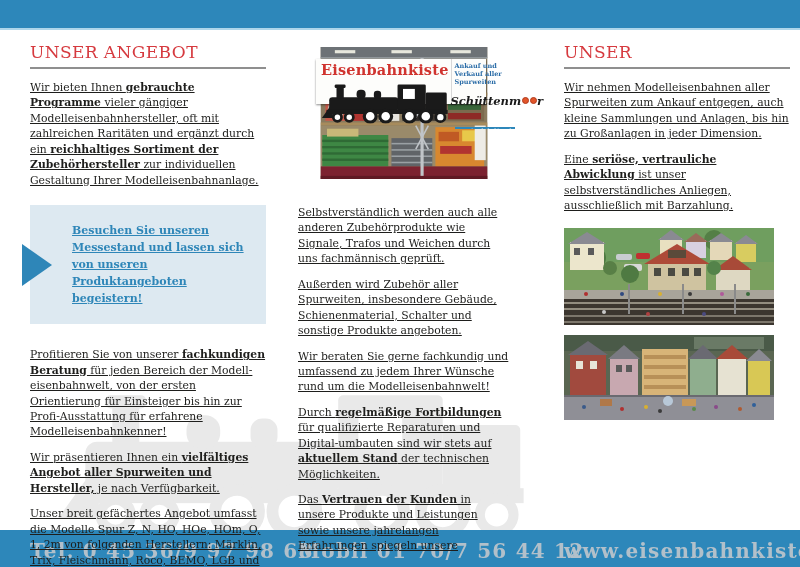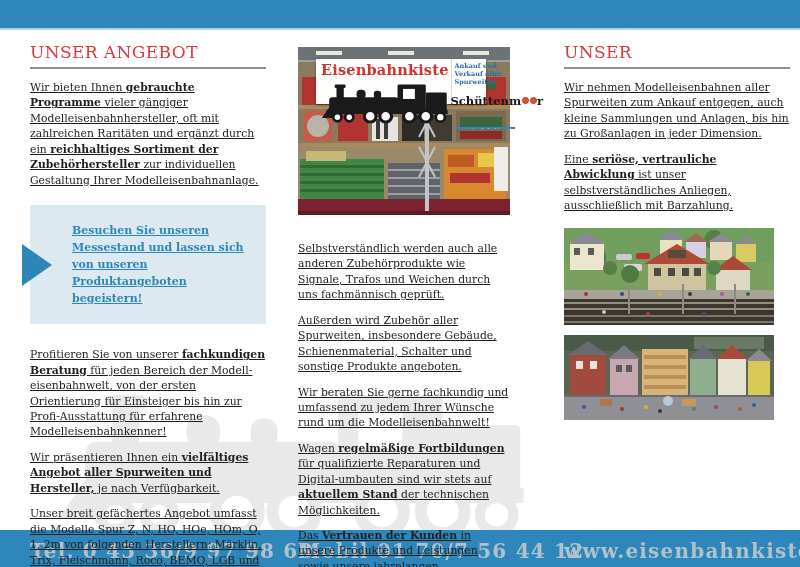--- a/index.html
+++ b/index.html
@@ -25,29 +25,29 @@
   .col p b{font-weight:bold;}
   
   .callout{position:relative;background:#dde9f1;margin:17px 0 23px 0;
            padding:11px 10px 11px 36px;}
   .callout-arrow{position:absolute;left:-8px;top:50%;margin-top:-21px;width:0;height:0;
                  border-top:21px solid transparent;border-bottom:21px solid transparent;
                  border-left:30px solid #2e86b8;}
   .callout p{margin:6px;color:#2e86b8;font-weight:bold;font-size:11px;line-height:1.55;}
   
   .photo{position:relative;display:block;}
-  .shop-photo{width:212px;height:168px;margin-bottom:26px;}
+  .shop-photo{width:212px;height:132px;margin-bottom:26px;}
   .photo svg{display:block;width:100%;height:100%;}
   .sign{position:absolute;left:18px;top:12px;width:170px;height:45px;background:#fdfdfb;
         box-shadow:0 1px 2px rgba(0,0,0,.45);display:flex;}
   .sign-left{flex:1 1 auto;padding:3px 2px 2px 5px;border-right:1px solid #d8d8d8;}
   .sign-title{font-size:14.5px;font-weight:bold;color:#d0342f;letter-spacing:.2px;line-height:1.05;}
   .sign-sub{display:flex;align-items:center;margin-top:1px;}
   .sign-loco{width:34px;height:12px;color:#1a1a1a;flex:0 0 auto;}
-  .sign-name{font-size:11.5px;font-weight:bold;color:#1a1a1a;margin-left:2px;display:flex;align-items:center;}
+  .sign-name{font-size:11.5px;font-weight:bold;color:#1a1a1a;margin-left:2px;display:flex;align-items:center;font-style:italic;}
   .oo{display:inline-block;width:7px;height:7px;border-radius:50%;background:#e2552a;
       border:1.5px solid #b03a1c;box-sizing:border-box;margin:0 .5px;}
   .sign-right{flex:0 0 52px;padding:3px 2px 0 3px;display:flex;flex-direction:column;gap:39px;}
   .sign-tag{font-size:6.5px;line-height:1.25;font-weight:bold;color:#2d6ea8;}
   .sign-url{margin-top:2px;background:#2d87ba;color:#fff;font-size:4.5px;font-weight:bold;
             padding:1px 1px;text-align:center;white-space:nowrap;overflow:hidden;}
   .station-photo{width:210px;height:97px;margin:14px 0 10px 0;}
   .street-photo{width:210px;height:85px;}
 </style>
 </head>
@@ -172,21 +172,21 @@
         </div>
         <div class="sign-right">
           <div class="sign-tag">Ankauf und Verkauf aller Spurweiten</div>
           <div class="sign-url">www.eisenbahnkiste.de</div>
         </div>
       </div>
     </div>
     <p><span>Selbstverständlich werden auch alle anderen Zubehörprodukte wie Signale, Trafos und Weichen durch uns fachmännisch geprüft.</span></p>
     <p><span>Außerden wird Zubehör aller Spurweiten, insbesondere Gebäude, Schienenmaterial, Schalter und sonstige Produkte angeboten.</span></p>
     <p><span>Wir beraten Sie gerne fachkundig und umfassend zu jedem Ihrer Wünsche rund um die Modelleisenbahnwelt!</span></p>
-    <p><span>Wagen </span><b>regelmäßige Fortbildungen</b><span> für qualifizierte Reparaturen und Digital-umbauten sind wir stets auf </span><b>aktuellem Stand</b><span> der technischen Möglichkeiten.</span></p>
+    <p><span>Durch </span><b>regelmäßige Fortbildungen</b><span> für qualifizierte Reparaturen und Digital-umbauten sind wir stets auf </span><b>aktuellem Stand</b><span> der technischen Möglichkeiten.</span></p>
     <p><span>Das </span><b>Vertrauen der Kunden</b><span> in unsere Produkte und Leistungen sowie unsere jahrelangen Erfahrungen spiegeln unsere </span></p>
   </div>
 
   <div class="col col-right">
     <h1 class="heading">UNSER</h1>
     <div class="rule"></div>
     <p><span>Wir nehmen Modelleisenbahnen aller Spurweiten zum Ankauf entgegen, auch kleine Sammlungen und Anlagen, bis hin zu Großanlagen in jeder Dimension.</span></p>
     <p><span>Eine </span><b>seriöse, vertrauliche Abwicklung</b><span> ist unser selbstverständliches Anliegen, ausschließlich mit Barzahlung.</span></p>
 
     <div class="photo station-photo">

